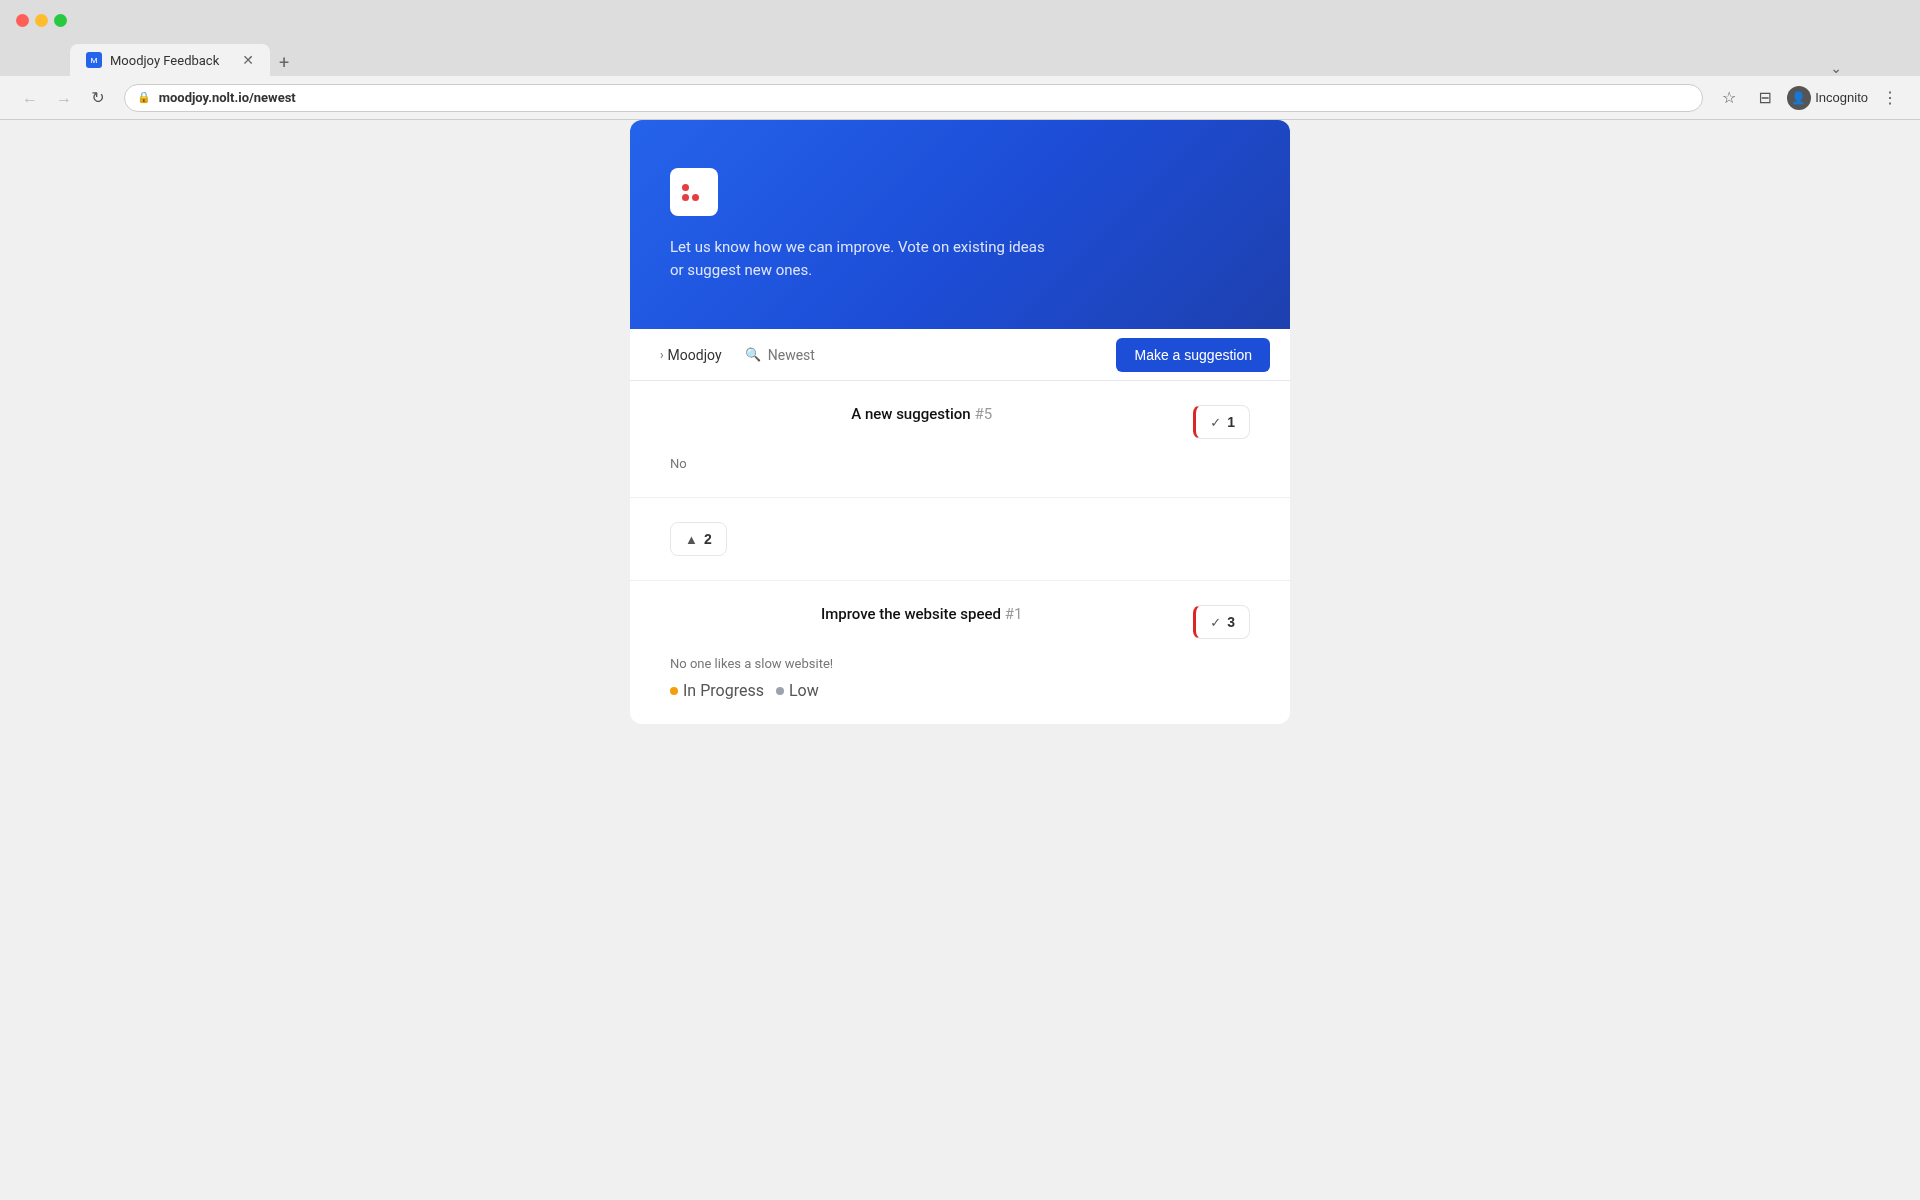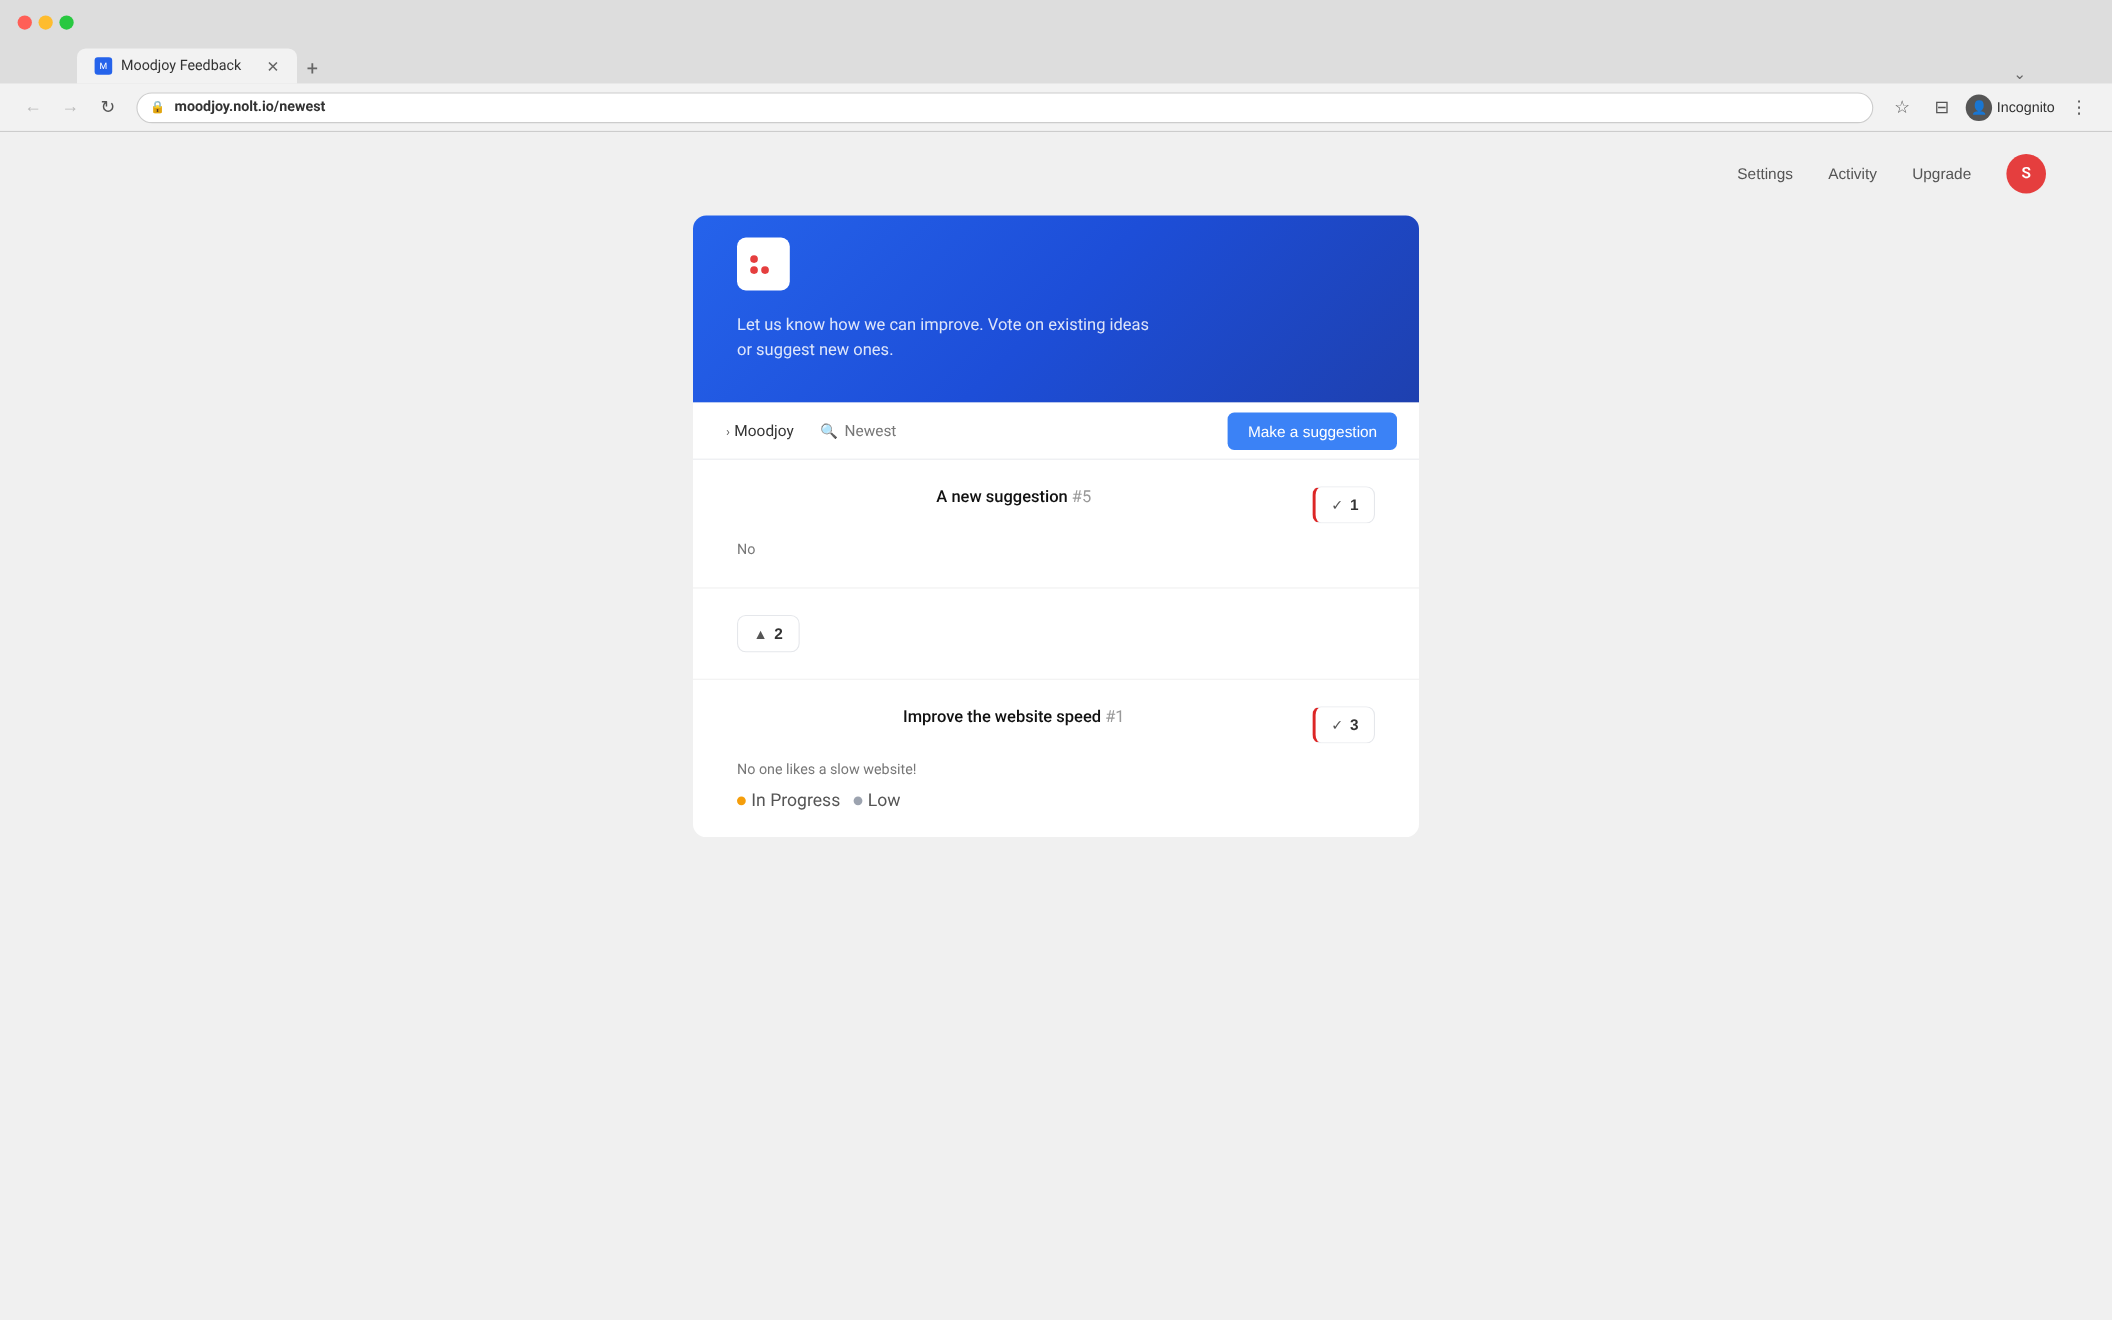--- a/index.html
+++ b/index.html
@@ -215,21 +215,21 @@
     
     .main-container {
       width: 660px;
       background: transparent;
     }
 
     
     .banner {
       background: linear-gradient(135deg, #2563eb 0%, #1d4ed8 50%, #1e40af 100%);
       border-radius: 12px 12px 0 0;
-      padding: 20px 40px;
+      padding: 48px 40px;
       min-height: 170px;
       display: flex;
       flex-direction: column;
       justify-content: flex-start;
       gap: 20px;
     }
     .banner-logo {
       width: 48px;
       height: 48px;
       background: white;
@@ -285,21 +285,21 @@
       gap: 6px;
       padding: 6px 10px;
       border-radius: 6px;
       cursor: pointer;
       font-size: 14px;
       color: #777;
     }
     .search-icon { font-size: 13px; }
     .spacer { flex: 1; }
     .make-suggestion-btn {
-      background: #3b82f6;
+      background: #1d4ed8;
       color: white;
       border: none;
       border-radius: 6px;
       padding: 9px 18px;
       font-size: 14px;
       font-weight: 500;
       cursor: pointer;
     }
 
     
@@ -419,26 +419,20 @@
         <div class="incognito-icon">👤</div>
         <span>Incognito</span>
       </button>
       <button class="omnibar-btn">⋮</button>
     </div>
   </div>
 </div>
 
 <div class="page-content">
 
-  <div class="top-nav">
-    <button class="top-nav-link">Settings</button>
-    <button class="top-nav-link">Activity</button>
-    <button class="top-nav-link">Upgrade</button>
-    <div class="avatar">S</div>
-  </div>
 
   <div class="main-container">
 
     <div class="banner">
       <div class="banner-logo">
         <div class="logo-dots">
           <div class="logo-dot red"></div>
           <div class="logo-dot empty"></div>
           <div class="logo-dot empty"></div>
           <div class="logo-dot red"></div>

